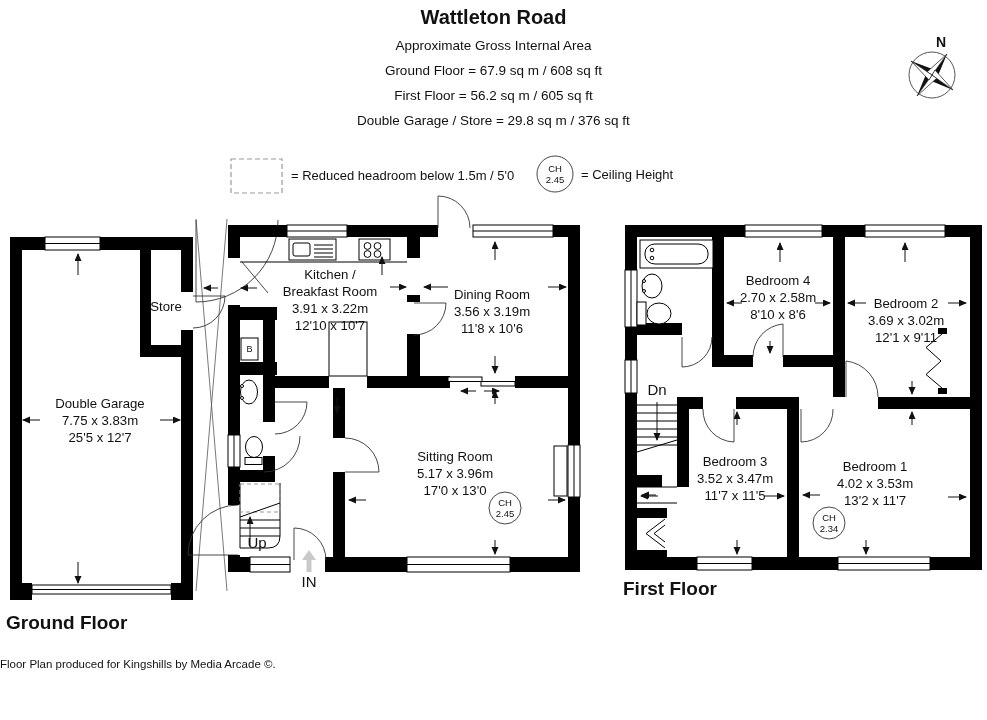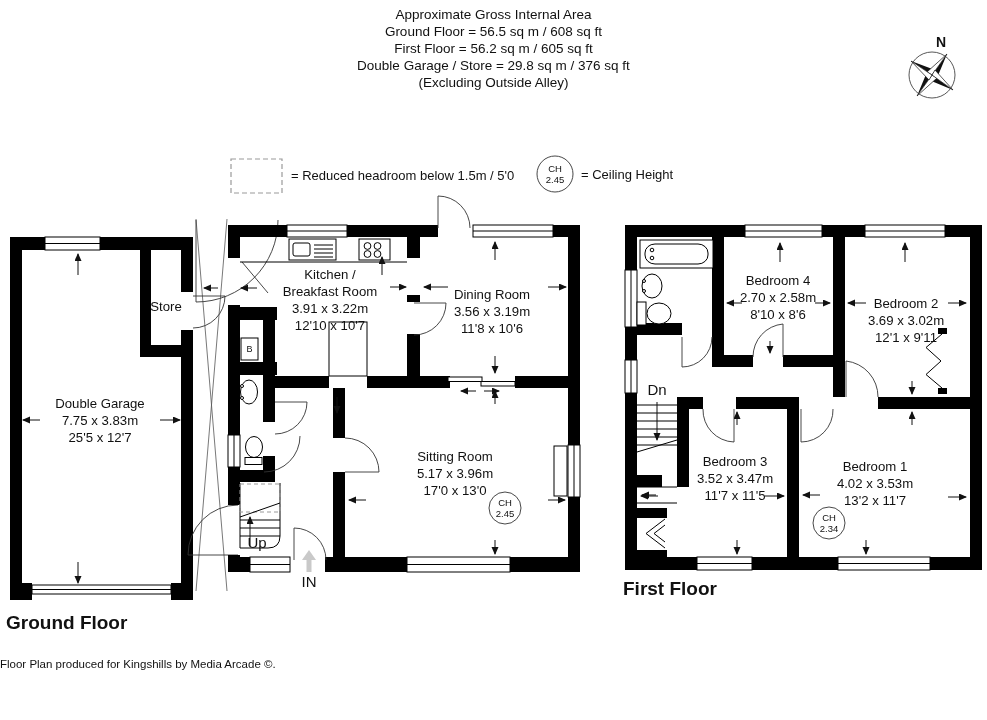--- a/index.html
+++ b/index.html
@@ -1,20 +1,20 @@
 <!DOCTYPE html>
 <html><head>
 <meta charset="utf-8">
 <style>
   html,body{margin:0;padding:0;background:#fff;}
   .canvas{position:relative;width:987px;height:720px;background:#fff;overflow:hidden;
           font-family:"Liberation Sans",sans-serif;color:#111;}
   .hdr{position:absolute;top:6px;left:0;width:100%;text-align:center;}
   .hdr h1{margin:0;font-size:20px;font-weight:bold;letter-spacing:0;}
-  .hdr p{margin:0;font-size:13.5px;line-height:17px;}
+  .hdr p{margin:8px;font-size:13.5px;line-height:17px;}
   .ftr{position:absolute;top:658px;left:0;width:100%;text-align:left;font-size:11.5px;line-height:13.5px;}
   .ftr p{margin:0;}
   svg{position:absolute;left:0;top:0;}
   svg text{font-family:"Liberation Sans",sans-serif;fill:#111;}
   .rl{font-size:13.2px;text-anchor:middle;}
   .big{font-size:15px;text-anchor:middle;}
   .tiny{font-size:9.5px;text-anchor:middle;}
   .fl{font-size:19px;font-weight:bold;text-anchor:start;}
   .lg{font-size:13px;text-anchor:start;}
   .wall{fill:#000;stroke:none;}
@@ -23,25 +23,25 @@
   .win{fill:#fff;stroke:#000;stroke-width:1;}
   .fix{fill:#fff;stroke:#000;stroke-width:1;}
   .dim{stroke:#111;stroke-width:1;fill:none;}
 </style>
 </head>
 <body>
 
 <div class="canvas">
 
   <div class="hdr">
+    <h1>Wattleton Road</h1>
     <p>Approximate Gross Internal Area</p>
-    <p>Ground Floor = 56.5 sq m / 608 sq ft</p>
+    <p>Ground Floor = 67.9 sq m / 608 sq ft</p>
     <p>First Floor = 56.2 sq m / 605 sq ft</p>
     <p>Double Garage / Store = 29.8 sq m / 376 sq ft</p>
-    <p>(Excluding Outside Alley)</p>
   </div>
 
   <svg width="987" height="720" viewBox="0 0 987 720">
     <defs>
       <marker id="ar" markerWidth="9" markerHeight="8" refX="7" refY="3.5" orient="auto" markerUnits="userSpaceOnUse">
         <path d="M0,0 L8,3.5 L0,7 Z" fill="#111"></path>
       </marker>
     </defs>
 
     <g>

